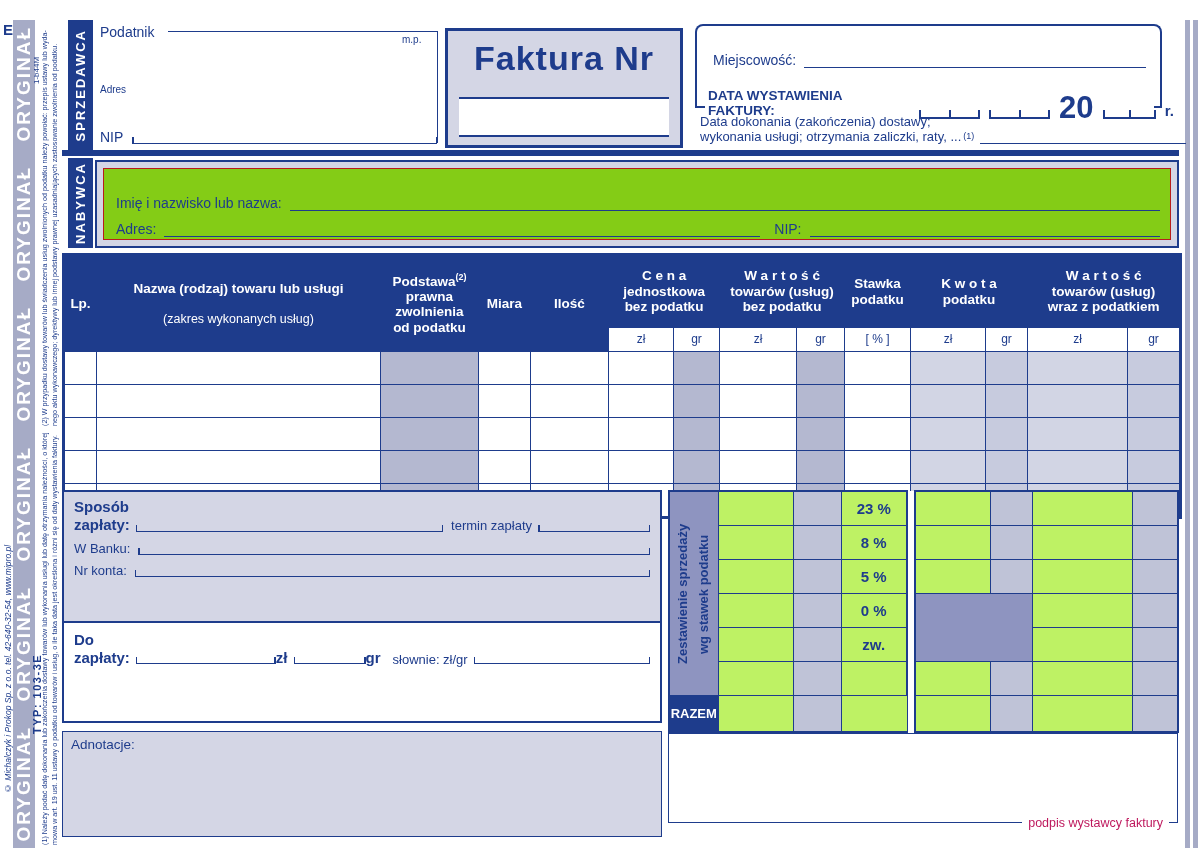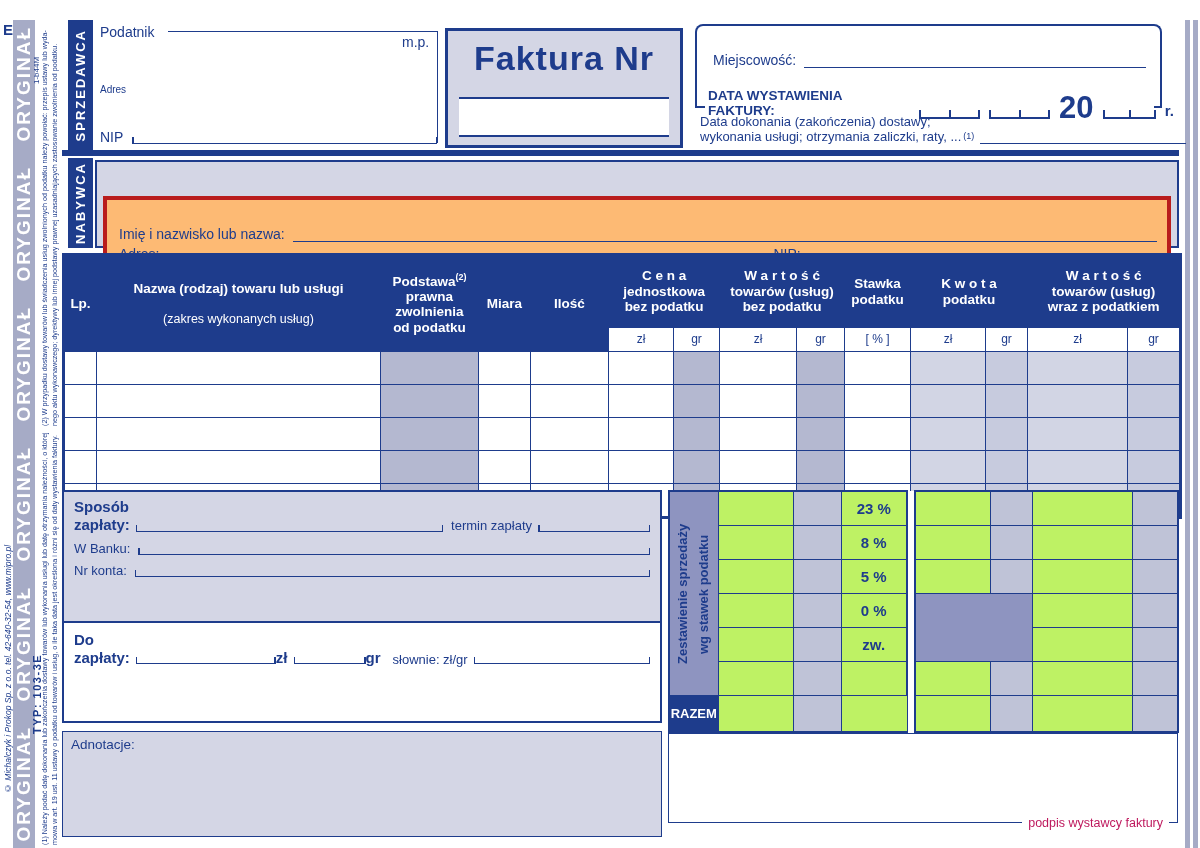--- a/index.html
+++ b/index.html
@@ -23,21 +23,21 @@
   .rstrip{top:20px;width:5px;height:828px;background:#a6abc6;}
 
   
   .sec-label{background:#1e3c8c;display:flex;align-items:center;justify-content:center;}
   .sec-label span{color:#fff;font-weight:bold;font-size:13px;letter-spacing:2px;}
 
   
   #seller-podatnik{left:100px;top:24px;font-size:14px;}
   #seller-topline{left:168px;top:31px;width:269px;border-top:1.5px solid #1e3c8c;}
   #seller-vline{left:437px;top:31px;height:112px;border-left:1.5px solid #1e3c8c;}
-  #seller-mp{left:402px;top:34px;font-size:14px;}
+  #seller-mp{left:402px;top:34px;font-size:10px;}
   #seller-adres{left:100px;top:84px;font-size:10px;}
   #seller-nip{left:100px;top:129px;font-size:14px;}
   .fline{position:relative;border-bottom:1.5px solid #1e3c8c;height:10px;}
   .fline::before,.fline::after{content:"";position:absolute;bottom:0;width:1.5px;height:6px;background:#1e3c8c;}
   .fline::before{left:0}.fline::after{right:0}
   #seller-nip-line{left:132px;top:133px;width:305px;}
 
   
   #faktura-box{left:445px;top:28px;width:238px;height:120px;background:#d4d6e5;border:3px solid #1e3c8c;box-sizing:border-box;}
   #faktura-title{margin-top:8px;text-align:center;font-size:34px;font-weight:bold;letter-spacing:1px;}
@@ -60,21 +60,21 @@
   #century{font-size:31px;font-weight:bold;line-height:22px;}
   #year-suffix{font-size:15px;font-weight:bold;}
   #delivery{left:700px;top:114px;width:486px;font-size:13px;line-height:15px;}
   #delivery .l2row{display:flex;align-items:flex-end;}
   #delivery sup{font-size:9px;margin-left:2px;}
   #delivery .uline{flex:1;margin-left:6px;border-bottom:1px solid #1e3c8c;height:10px;}
 
   
   #nabywca-rule{left:62px;top:150px;width:1117px;height:6px;background:#1e3c8c;}
   #nabywca-box{left:95px;top:160px;width:1084px;height:88px;background:#d4d6e5;border:2px solid #1e3c8c;box-sizing:border-box;padding:6px;}
-  #nabywca-inner{position:relative;width:100%;height:100%;background:#fdba74;border:4px solid #b91c1c;box-sizing:border-box;margin-top:28px;}
+  #nabywca-inner{position:relative;width:100%;height:100%;background:#84cc16;border:1px solid #b91c1c;box-sizing:border-box;}
   #buyer-name-row{position:absolute;left:12px;right:10px;top:26px;display:flex;align-items:flex-end;font-size:14px;}
   #buyer-name-row .uline{flex:1;margin-left:8px;border-bottom:1px solid #1e3c8c;height:11px;}
   #buyer-bottom-row{position:absolute;left:12px;right:10px;bottom:2px;display:flex;align-items:flex-end;font-size:14px;}
   #buyer-bottom-row .uline{border-bottom:1px solid #1e3c8c;height:11px;}
 
   
   #main-table{left:62px;top:253px;border:2px solid #1e3c8c;}
   #main-table table{border-collapse:collapse;table-layout:fixed;width:1115px;}
   #main-table th,#main-table td{border:1px solid #1e3c8c;padding:0;}
   #main-table th{background:#1e3c8c;color:#fff;font-size:13.5px;font-weight:bold;text-align:center;

